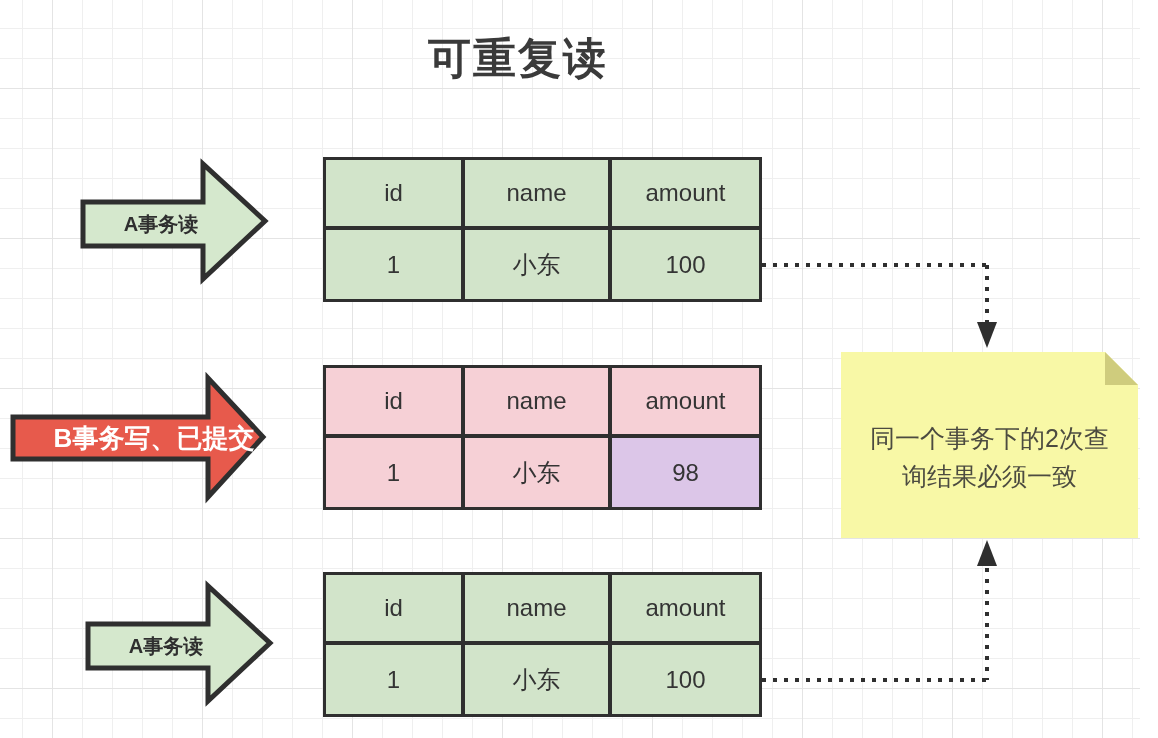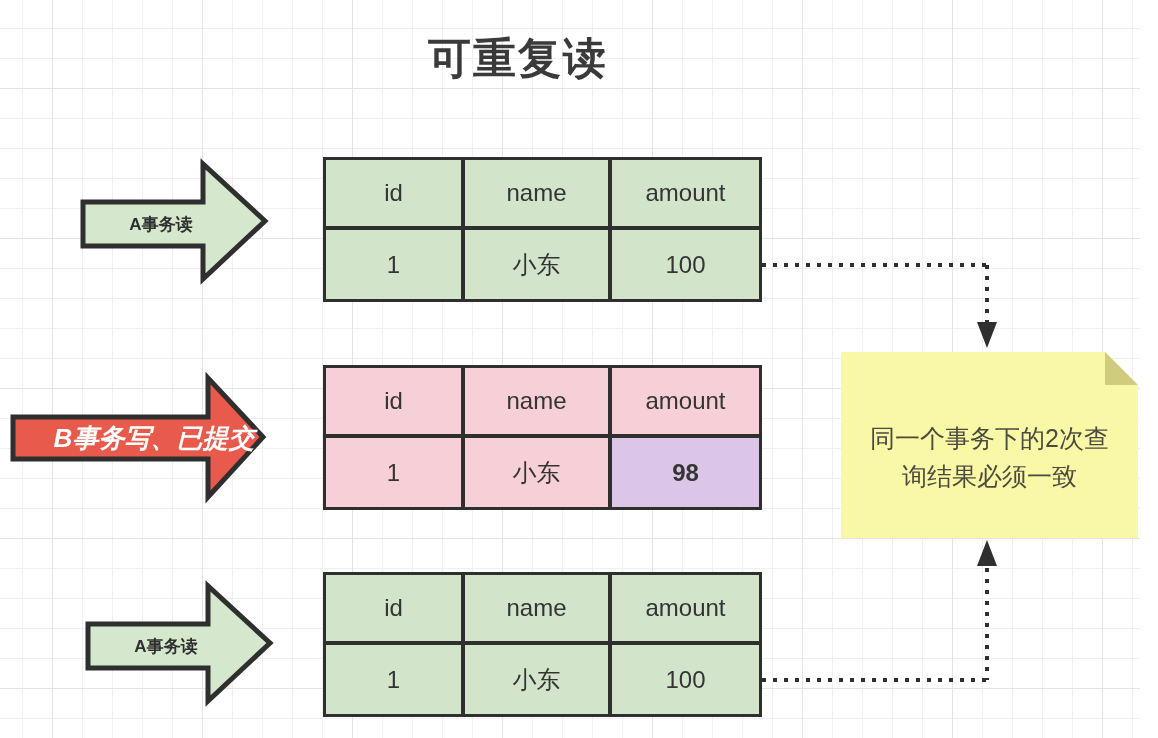--- a/index.html
+++ b/index.html
@@ -21,38 +21,38 @@
   }
   
   .arrow-wrap{position:absolute;}
   .arrow-wrap svg{display:block;overflow:visible;}
   .arrow-green-shape{fill:var(--arrow-green);stroke:var(--stroke-dark);stroke-width:5;stroke-linejoin:miter;}
   .arrow-red-shape{fill:var(--arrow-red);stroke:var(--stroke-dark);stroke-width:5;stroke-linejoin:miter;}
   .arrow-label{
     position:absolute;display:flex;align-items:center;justify-content:center;
     font-weight:700;white-space:nowrap;
   }
-  .arrow-label.green{left:10px;top:40px;width:140px;height:44px;font-size:17px;color:#2f2f2f;}
+  .arrow-label.green{left:10px;top:40px;width:140px;height:44px;font-size:20px;color:#2f2f2f;}
   .arrow-label.red{left:20px;top:41px;width:246px;height:42px;font-size:26px;color:#ffffff;}
   
   .dtable{
     position:absolute;width:439px;height:145px;box-sizing:border-box;
     border:3px solid var(--stroke-dark);
     display:grid;grid-template-columns:139px 147px 1fr;grid-template-rows:70px 1fr;
   }
   .dtable .cell{
     box-sizing:border-box;display:flex;align-items:center;justify-content:center;
     font-size:24px;color:#343434;
     border-right:4px solid var(--stroke-dark);border-bottom:4px solid var(--stroke-dark);
   }
   .dtable .cell:nth-child(3n){border-right:none;}
   .dtable .cell:nth-child(n+4){border-bottom:none;}
   .theme-green .cell{background:var(--table-green);}
   .theme-pink .cell{background:var(--table-pink);}
-  .dtable .cell.highlight{background:var(--cell-purple);font-weight:bold;}
+  .dtable .cell.highlight{background:var(--cell-purple);}
   
   .note{
     position:absolute;left:841px;top:352px;width:297px;height:186px;
     background:var(--note-yellow);
     clip-path:polygon(0 0,264px 0,100% 33px,100% 100%,0 100%);
     display:flex;align-items:center;justify-content:center;
   }
   .note-fold{
     position:absolute;left:1105px;top:352px;width:33px;height:33px;
     background:var(--note-fold);
@@ -92,21 +92,21 @@
 
   <div class="dtable theme-green" style="left:323px;top:157px;">
     <div class="cell">id</div>
     <div class="cell">name</div>
     <div class="cell">amount</div>
     <div class="cell">1</div>
     <div class="cell">小东</div>
     <div class="cell">100</div>
   </div>
 
-  <div class="arrow-wrap" style="left:11px;top:376px;font-style:italic;">
+  <div class="arrow-wrap" style="left:11px;top:376px;">
     <svg width="258" height="124" viewBox="0 0 258 124">
       <polygon class="arrow-red-shape" points="2,41 197,41 197,2 252,61 197,121 197,83 2,83"></polygon>
     </svg>
     <div class="arrow-label red">B事务写、已提交</div>
   </div>
 
   <div class="dtable theme-pink" style="left:323px;top:365px;">
     <div class="cell">id</div>
     <div class="cell">name</div>
     <div class="cell">amount</div>

